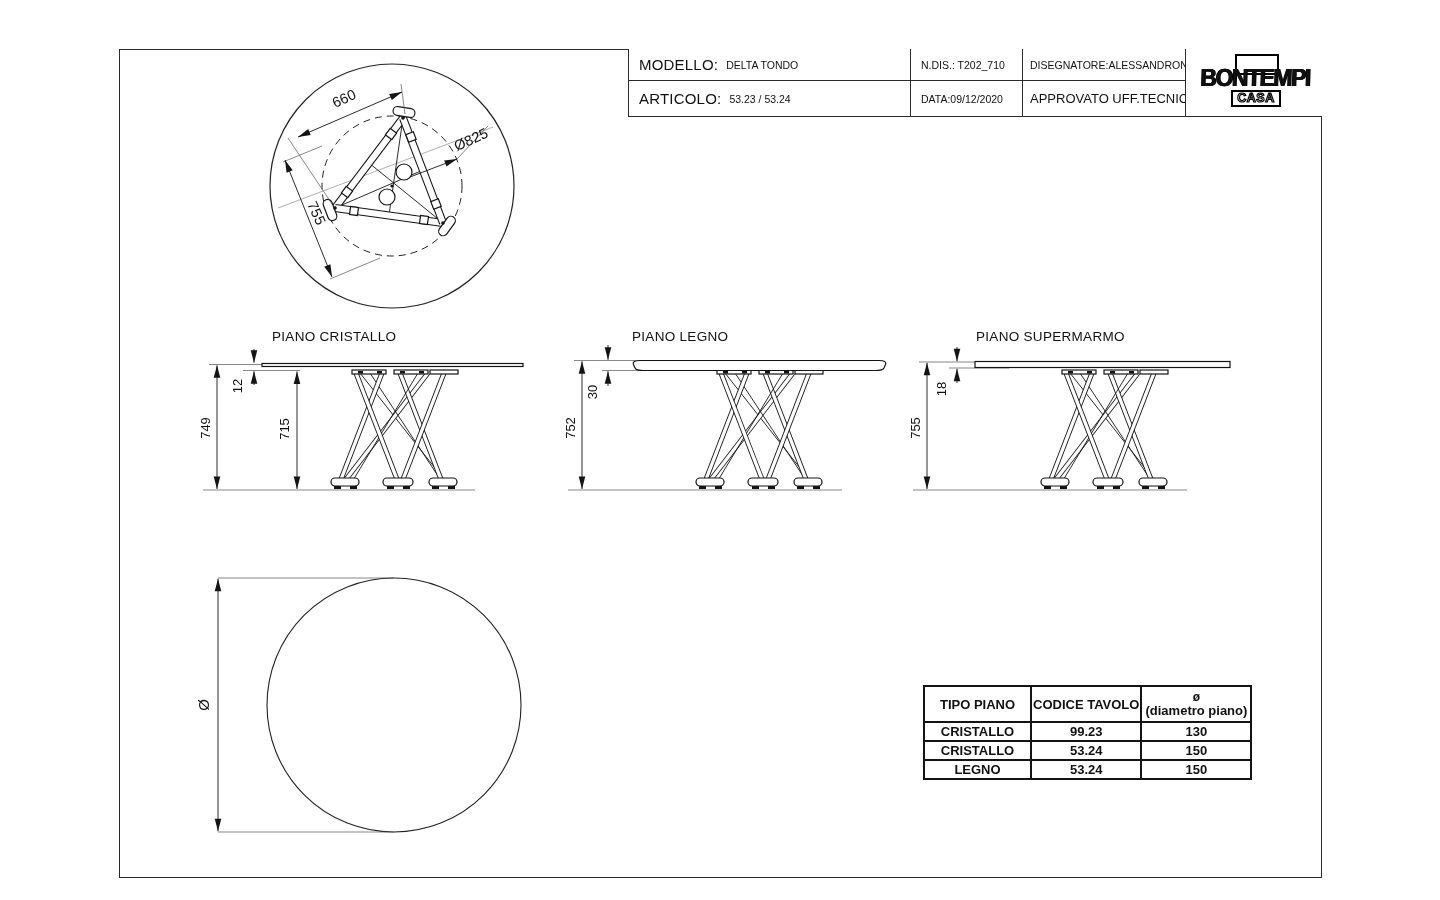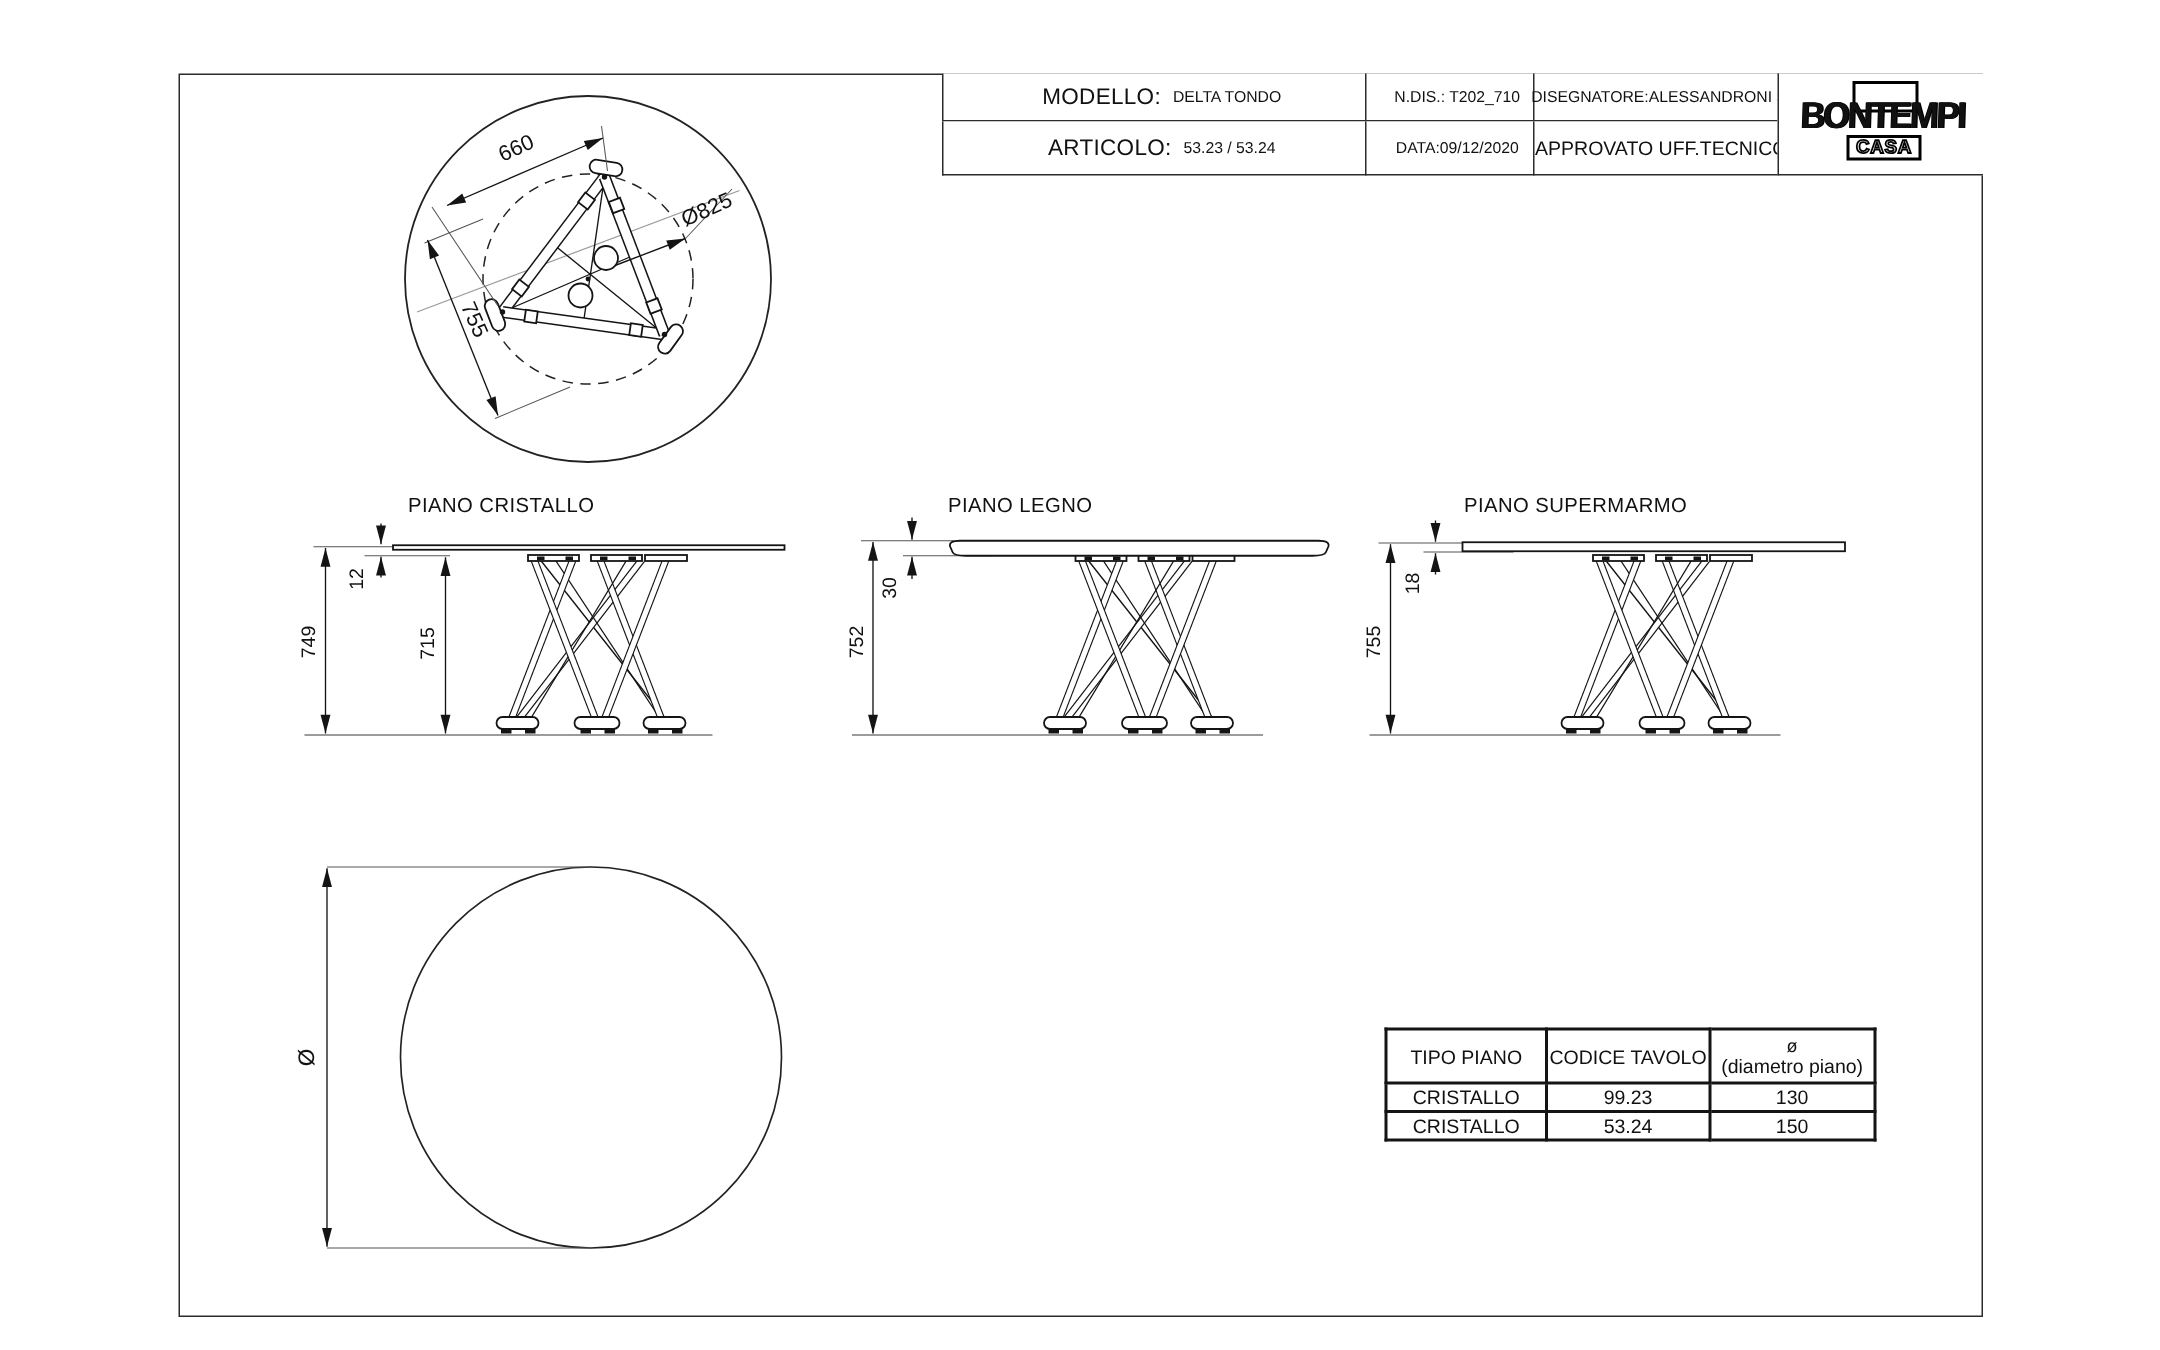--- a/index.html
+++ b/index.html
@@ -8,21 +8,21 @@
     width:1440px; height:900px; background:#ffffff; position:relative; overflow:hidden;
     font-family:"Liberation Sans", sans-serif; color:#111;
   }
   .abs { position:absolute; }
   .frame { left:119px; top:49px; width:1203px; height:829px; border:1.6px solid #2b2b2b; }
 
   
   .tb-cell {
     position:absolute; background:#fff;
     border-left:1.6px solid #2b2b2b; border-bottom:1.6px solid #2b2b2b;
-    display:flex; align-items:center; padding-left:10px; white-space:nowrap;justify-content:center;
+    display:flex; align-items:center; padding-left:10px; white-space:nowrap;
   }
   .tb-lbl { font-size:15px; letter-spacing:0.2px; }
   .tb-val { font-size:10.5px; margin-left:8px; margin-top:1px; }
   .tb-sm  { font-size:10.5px; }
   .tb-md  { font-size:13px; }
 
   
   .logo { position:absolute; left:1185px; top:49px; width:137px; height:68px; }
   .logo-box { position:absolute; left:49px; top:5px; width:44px; height:21px; border:2.5px solid #000; }
   .logo-brand {
@@ -56,21 +56,21 @@
   .cline{ stroke:#9a9a9a; stroke-width:0.8; fill:none; }
   .outline { fill:none; stroke:#222; stroke-width:1.2; }
   .dashed  { fill:none; stroke:#222; stroke-width:1; stroke-dasharray:7 5; }
   .dtxt  { font-size:13px; fill:#111; text-anchor:middle; font-family:"Liberation Sans",sans-serif; }
   .dtxt2 { font-size:14.5px; fill:#111; text-anchor:middle; font-family:"Liberation Sans",sans-serif; }
 
   
   .spec { position:absolute; left:923px; top:685px; border-collapse:collapse; table-layout:fixed; }
   .spec th, .spec td {
     border:2px solid #141414; text-align:center; vertical-align:middle;
-    font-weight:normal; padding:1px; background:#fff; white-space:nowrap;
+    font-weight:bold; padding:1px; background:#fff; white-space:nowrap;
   }
   .spec th { height:36px; font-size:13px; }
   .spec td { height:19px; font-size:13px; }
   .dia-line1 { font-size:12px; line-height:13px; }
   .dia-line2 { font-size:13px; line-height:13px; }
 </style>
 </head>
 <body>
 
 <svg width="0" height="0" style="position:absolute">
@@ -287,14 +287,19 @@
     <tr>
       <td>CRISTALLO</td>
       <td>99.23</td>
       <td>130</td>
     </tr>
     <tr>
       <td>CRISTALLO</td>
       <td>53.24</td>
       <td>150</td>
     </tr>
+    <tr>
+      <td>LEGNO</td>
+      <td>53.24</td>
+      <td>150</td>
+    </tr>
   </tbody>
 </table>
 
 </body></html>

